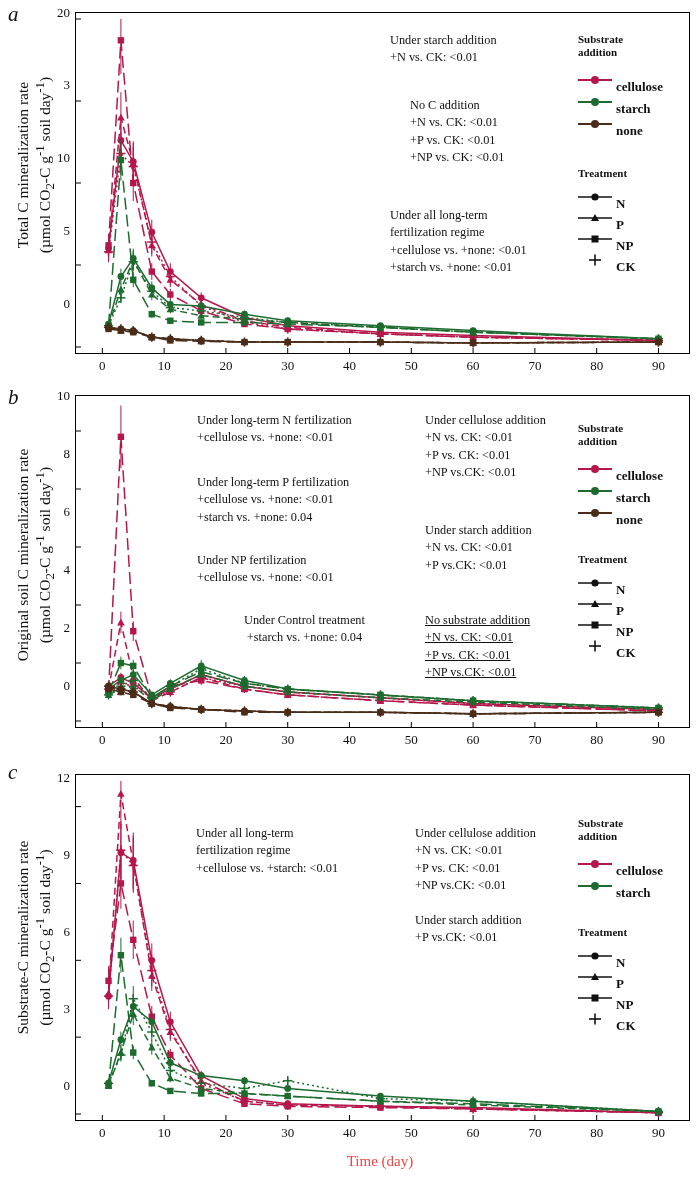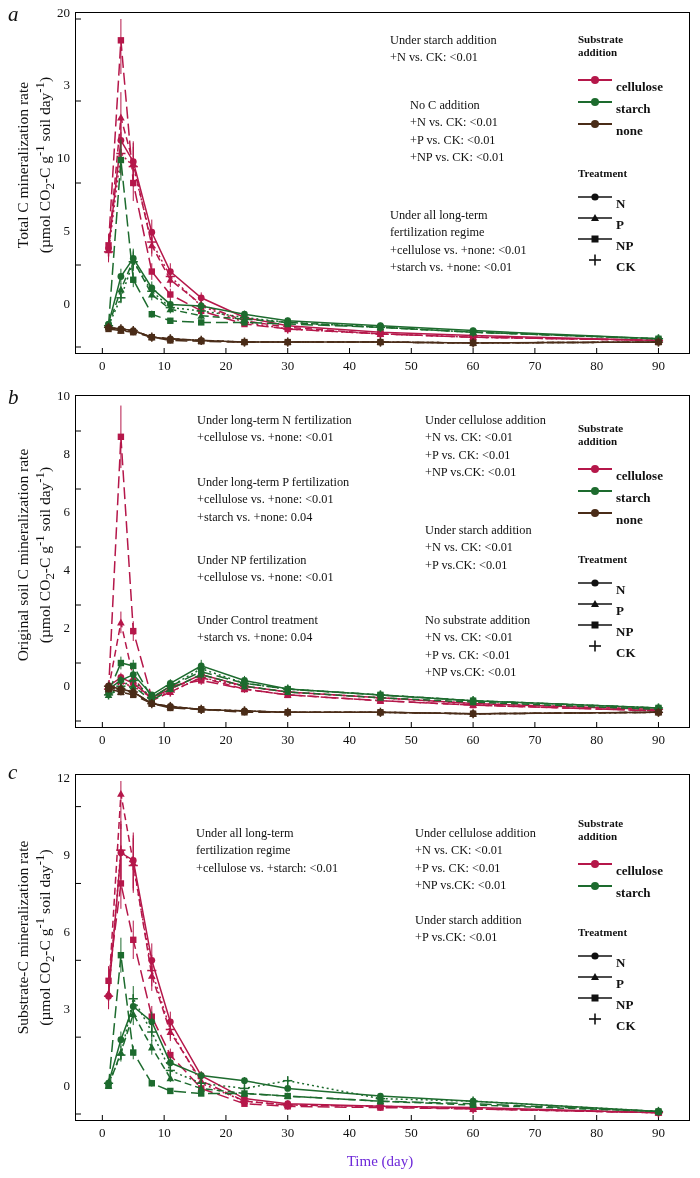--- a/index.html
+++ b/index.html
@@ -20,21 +20,21 @@
   .ylabel{
     position:absolute;
     transform-origin:0 0;
     transform:rotate(-90deg);
     font-family:"Liberation Serif", serif;
     font-size:15.5px;text-align:center;white-space:nowrap;color:#111;
   }
   .plotbox{position:absolute;border:1px solid #000;background:#fff;box-sizing:border-box;}
   .axis-num{position:absolute;font-family:"Liberation Serif", serif;font-size:13px;color:#111;text-align:center;}
   .ytick-num{position:absolute;font-family:"Liberation Serif", serif;font-size:13px;color:#111;text-align:right;}
-  .xlabel{position:absolute;font-family:"Liberation Serif", serif;font-size:15px;color:#6d28d9;text-align:center;}
+  .xlabel{position:absolute;font-family:"Liberation Serif", serif;font-size:15px;color:#ef4444;text-align:center;}
 
   .anno{
     position:absolute;font-family:"Liberation Serif", serif;
     font-size:12.3px;line-height:1.42;color:#111;white-space:pre-line;
   }
   .legend-title{
     position:absolute;font-family:"Liberation Serif", serif;
     font-size:11px;font-weight:bold;color:#111;line-height:1.2;white-space:pre-line;
   }
   .legend-item{position:absolute;font-family:"Liberation Serif", serif;font-size:13px;font-weight:bold;color:#111;}
@@ -872,30 +872,30 @@
       <div class="axis-num" style="left: 643.463px; top: 347px; width: 30px;">90</div>
     </div>
 
   <div class="anno" style="left:197px;top:27px;width:215px;">Under long-term N fertilization
 +cellulose vs. +none: &lt;0.01</div>
   <div class="anno" style="left:197px;top:89px;width:215px;">Under long-term P fertilization
 +cellulose vs. +none: &lt;0.01
 +starch vs. +none: 0.04</div>
   <div class="anno" style="left:197px;top:167px;width:215px;">Under NP fertilization
 +cellulose vs. +none: &lt;0.01</div>
-  <div class="anno" style="left:197px;top:227px;width:215px;">Under Control treatment
+  <div class="anno" style="left:197px;top:227px;width:215px;text-align:center;">Under Control treatment
 +starch vs. +none: 0.04</div>
   <div class="anno" style="left:425px;top:27px;width:160px;">Under cellulose addition
 +N vs. CK: &lt;0.01
 +P vs. CK: &lt;0.01
 +NP vs.CK: &lt;0.01</div>
   <div class="anno" style="left:425px;top:137px;width:160px;">Under starch addition
 +N vs. CK: &lt;0.01
 +P vs.CK: &lt;0.01</div>
-  <div class="anno" style="left:425px;top:227px;width:160px;">No substrate addition
+  <div class="anno" style="left:425px;top:227px;width:160px;text-decoration:underline;">No substrate addition
 +N vs. CK: &lt;0.01
 +P vs. CK: &lt;0.01
 +NP vs.CK: &lt;0.01</div>
 
   <div class="legend-title" style="left:578px;top:37px;">Substrate
 addition</div>
   <div class="legend-item" style="left:578px;top:77px;">
     <span class="legend-key">
         <svg width="34" height="14">
           <line x1="0" y1="7" x2="34" y2="7" stroke="#b5174a" stroke-width="2"></line>

